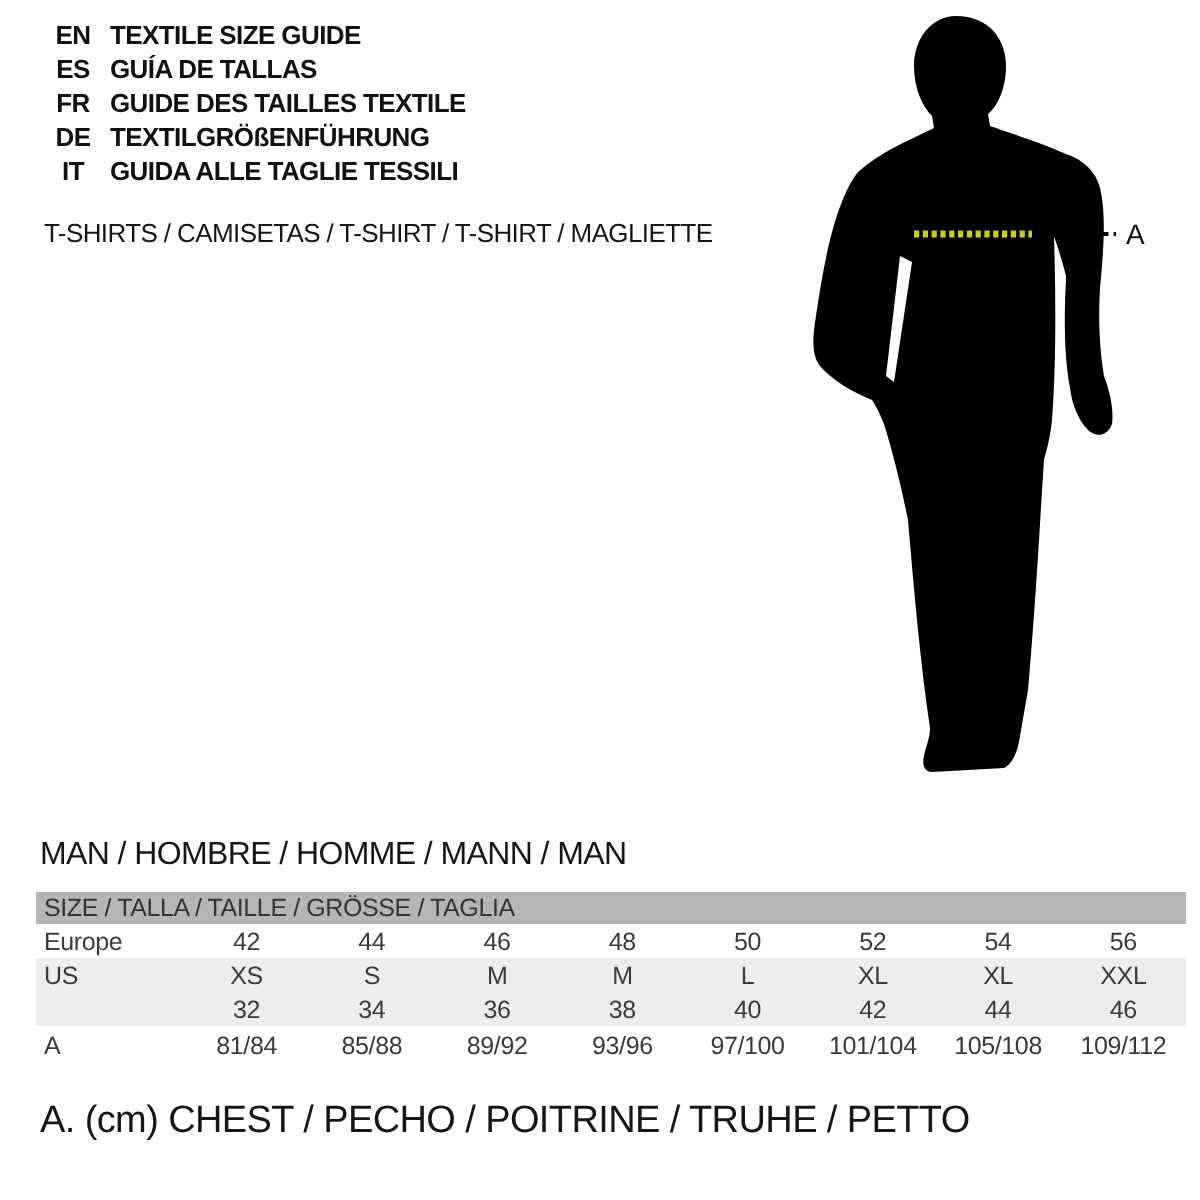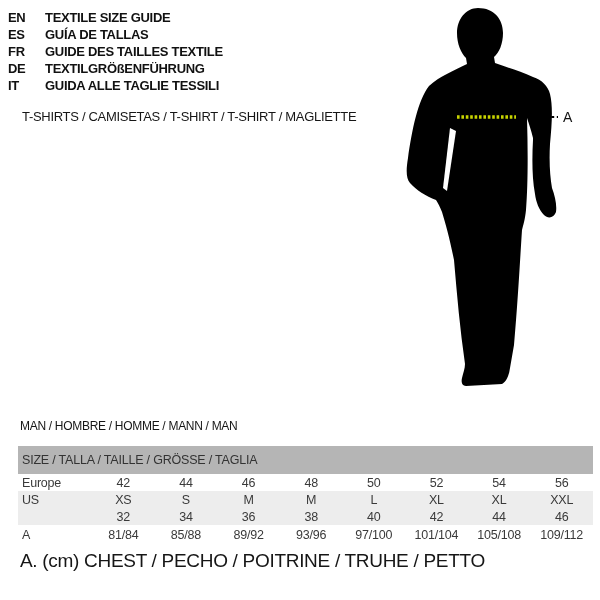--- a/index.html
+++ b/index.html
@@ -3,49 +3,49 @@
 <meta charset="utf-8">
 <style>
   html,body{margin:0;padding:0;}
   body{
     width:600px;height:600px;background:#ffffff;position:relative;
     font-family:"Liberation Sans",sans-serif;color:#111;overflow:hidden;
   }
   .bold-caps{font-weight:normal;letter-spacing:-0.3px;color:#161616;}
 
   
-  .lang-list{position:absolute;left:8px;top:9px;}
+  .lang-list{position:absolute;left:18px;top:9px;text-align:center;}
   .lang-row{display:flex;height:17px;align-items:center;font-size:13px;}
   .lang-code{width:37px;font-weight:bold;letter-spacing:-0.3px;}
   .lang-label{font-weight:bold;letter-spacing:-0.3px;}
 
   
   .categories{position:absolute;left:22px;top:107px;font-size:13px;line-height:19px;}
 
   
   .figure-wrap{position:absolute;left:400px;top:0;width:200px;height:400px;}
   .silhouette{fill:#000;}
   .arm-gap{fill:#fff;}
   .dash-chest{stroke:var(--dash_yellow,#c8d400);stroke-width:3.5;stroke-dasharray:2.6 1.8;fill:none;}
   .dash-callout{stroke:#000;stroke-width:2;stroke-dasharray:3 2.6;fill:none;}
   .measure-letter{font-family:"Liberation Sans",sans-serif;font-size:14px;fill:#111;}
 
   
-  .section-title{position:absolute;left:20px;top:419px;font-size:12px;}
+  .section-title{position:absolute;left:20px;top:419px;font-size:16px;}
 
   
   .size-table{
     position:absolute;left:18px;top:446px;width:575px;
     border-collapse:collapse;table-layout:fixed;
     font-size:12.5px;color:#3a3a3a;letter-spacing:-0.2px;
   }
   .size-table td{padding:0;text-align:center;vertical-align:middle;height:17px;}
   .size-table td.row-label{text-align:left;padding-left:4px;margin-left:32px;}
   .size-table tr.head td{
-    background:var(--header_bar,#b5b5b5);height:28px;color:#333;
+    background:var(--header_bar,#b5b5b5);height:16px;color:#333;
     text-align:left;padding-left:4px;
   }
   .size-table tr.shaded td{background:var(--shaded_row,#ededed);}
   .size-table tr.last td{height:19px;}
 
   
   .footnote{position:absolute;left:20px;top:550px;font-size:19px;}
 </style>
 </head>
 <body>

